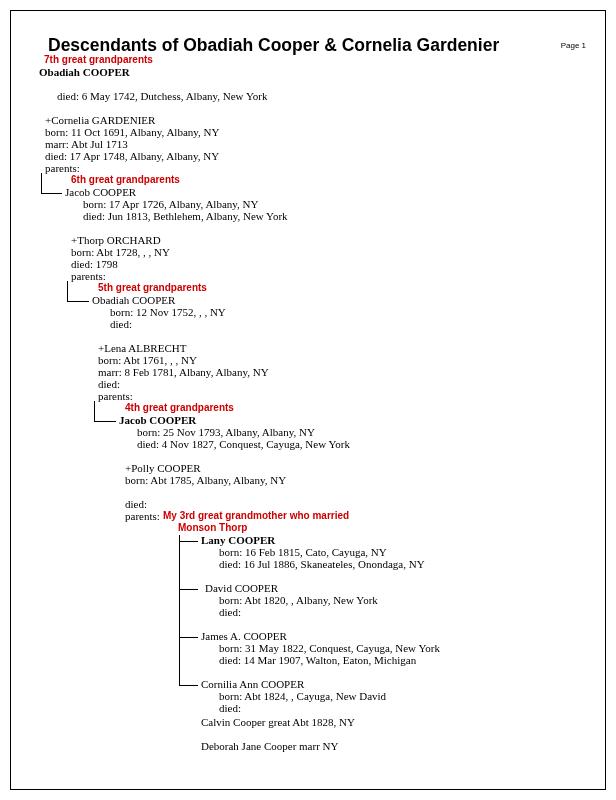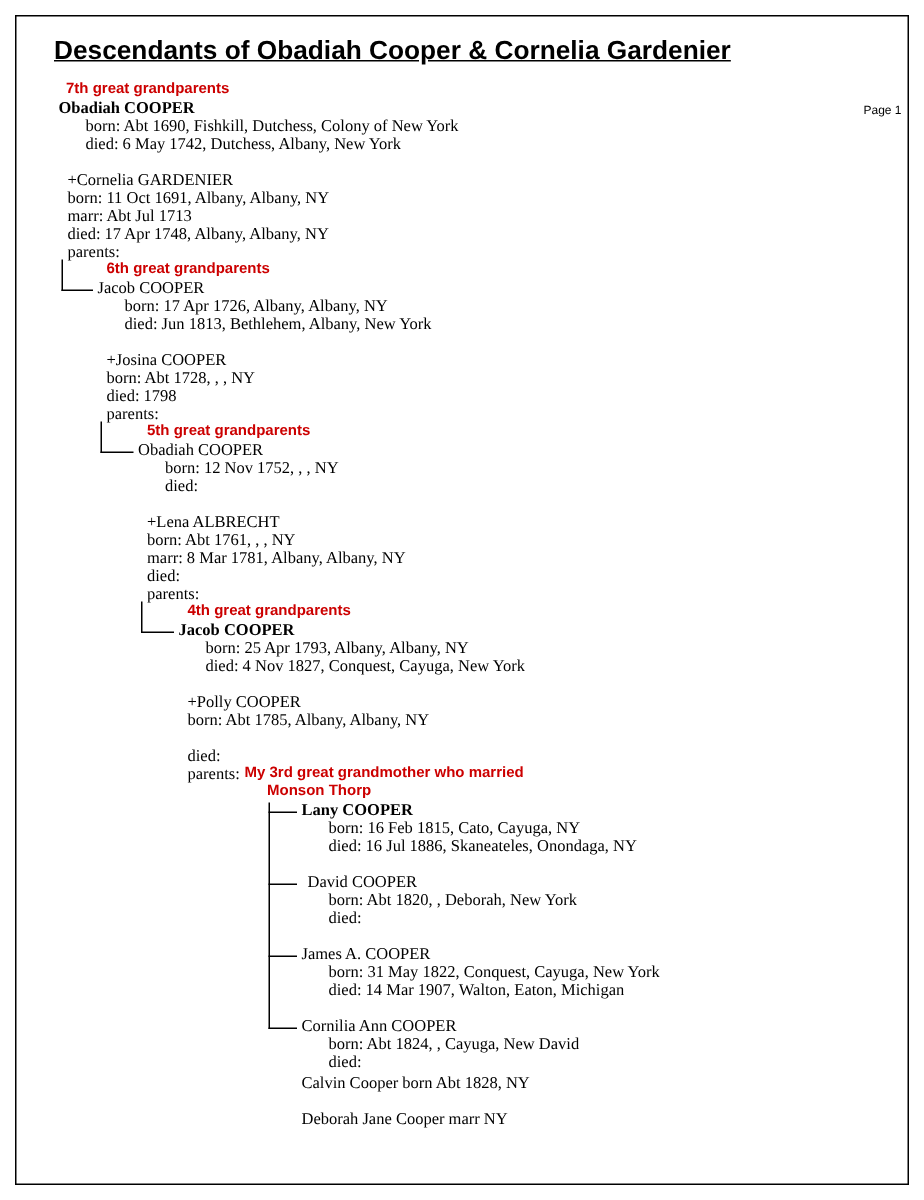--- a/index.html
+++ b/index.html
@@ -5,27 +5,27 @@
   html, body { margin:0; padding:0; }
   body {
     width:616px; height:800px; background:#ffffff; position:relative;
     font-family:"Liberation Serif", serif;
   }
   .sheet {
     position:absolute; left:10px; top:10px; width:594px; height:778px;
     border:1px solid #000; background:#fff;
   }
   .title {
-    position:absolute; left:25px; top:12px; margin:0;
+    position:absolute; left:25px; top:12px; margin:12px;
     font:bold 17.5px "Liberation Sans", sans-serif;
-    color:#000; text-decoration:underline; white-space:nowrap;
+    color:#000; white-space:nowrap;
   }
   .pagenum {
-    position:absolute; top:30px; right:4px;
-    font:8px "Liberation Sans", sans-serif; color:#000;margin-top:28px;
+    position:absolute; top:30px; right:19px;
+    font:8px "Liberation Sans", sans-serif; color:#000;
   }
   .line {
     position:absolute; white-space:nowrap; color:#000;
     font:11px "Liberation Serif", serif; line-height:11px;
   }
   .b { font-weight:bold; }
   .red {
     color:#cc0000; font-family:"Liberation Sans", sans-serif;
     font-weight:bold; font-size:10px; line-height:10px;
   }
@@ -35,85 +35,84 @@
 </head>
 <body>
 
 <div class="sheet">
 
   <h1 class="title">Descendants of Obadiah Cooper &amp; Cornelia Gardenier</h1>
   <div class="pagenum">Page 1</div>
 
   <div class="line red" style="top:44px;left:33px">7th great grandparents</div>
   <div class="line b" style="top:56px;left:28px">Obadiah COOPER</div>
-  <div class="line" style="top:68px;left:46px">born: Abt 1690, Fishkill, Dutchess, Colony of New York</div>
   <div class="line" style="top:80px;left:46px">died: 6 May 1742, Dutchess, Albany, New York</div>
   <div class="line" style="top:104px;left:34px">+Cornelia GARDENIER</div>
   <div class="line" style="top:116px;left:34px">born: 11 Oct 1691, Albany, Albany, NY</div>
   <div class="line" style="top:128px;left:34px">marr: Abt Jul 1713</div>
   <div class="line" style="top:140px;left:34px">died: 17 Apr 1748, Albany, Albany, NY</div>
   <div class="line" style="top:152px;left:34px">parents:</div>
 
   <div class="vl" style="left:30px;top:162px;height:21px"></div>
   <div class="hl" style="left:30px;top:182px;width:21px"></div>
 
   <div class="line red" style="top:164px;left:60px">6th great grandparents</div>
   <div class="line" style="top:176px;left:54px">Jacob COOPER</div>
   <div class="line" style="top:188px;left:72px">born: 17 Apr 1726, Albany, Albany, NY</div>
   <div class="line" style="top:200px;left:72px">died: Jun 1813, Bethlehem, Albany, New York</div>
-  <div class="line" style="top:224px;left:60px">+Josina COOPER</div>
+  <div class="line" style="top:224px;left:60px">+Thorp ORCHARD</div>
   <div class="line" style="top:236px;left:60px">born: Abt 1728, , , NY</div>
   <div class="line" style="top:248px;left:60px">died: 1798</div>
   <div class="line" style="top:260px;left:60px">parents:</div>
 
   <div class="vl" style="left:56px;top:270px;height:21px"></div>
   <div class="hl" style="left:56px;top:290px;width:22px"></div>
 
   <div class="line red" style="top:272px;left:87px">5th great grandparents</div>
   <div class="line" style="top:284px;left:81px">Obadiah COOPER</div>
   <div class="line" style="top:296px;left:99px">born: 12 Nov 1752, , , NY</div>
   <div class="line" style="top:308px;left:99px">died:</div>
   <div class="line" style="top:332px;left:87px">+Lena ALBRECHT</div>
   <div class="line" style="top:344px;left:87px">born: Abt 1761, , , NY</div>
-  <div class="line" style="top:356px;left:87px">marr: 8 Mar 1781, Albany, Albany, NY</div>
+  <div class="line" style="top:356px;left:87px">marr: 8 Feb 1781, Albany, Albany, NY</div>
   <div class="line" style="top:368px;left:87px">died:</div>
   <div class="line" style="top:380px;left:87px">parents:</div>
 
   <div class="vl" style="left:83px;top:390px;height:21px"></div>
   <div class="hl" style="left:83px;top:410px;width:22px"></div>
 
   <div class="line red" style="top:392px;left:114px">4th great grandparents</div>
   <div class="line b" style="top:404px;left:108px">Jacob COOPER</div>
-  <div class="line" style="top:416px;left:126px">born: 25 Apr 1793, Albany, Albany, NY</div>
+  <div class="line" style="top:416px;left:126px">born: 25 Nov 1793, Albany, Albany, NY</div>
   <div class="line" style="top:428px;left:126px">died: 4 Nov 1827, Conquest, Cayuga, New York</div>
   <div class="line" style="top:452px;left:114px">+Polly COOPER</div>
   <div class="line" style="top:464px;left:114px">born: Abt 1785, Albany, Albany, NY</div>
   <div class="line" style="top:488px;left:114px">died:</div>
   <div class="line" style="top:500px;left:114px">parents:</div>
   <div class="line red" style="top:500px;left:152px">My 3rd great grandmother who married</div>
   <div class="line red" style="top:512px;left:167px">Monson Thorp</div>
 
   <div class="vl" style="left:168px;top:524px;height:151px"></div>
   <div class="hl" style="left:168px;top:530px;width:19px"></div>
   <div class="hl" style="left:168px;top:578px;width:19px"></div>
   <div class="hl" style="left:168px;top:626px;width:19px"></div>
   <div class="hl" style="left:168px;top:674px;width:19px"></div>
 
   <div class="line b" style="top:524px;left:190px">Lany COOPER</div>
   <div class="line" style="top:536px;left:208px">born: 16 Feb 1815, Cato, Cayuga, NY</div>
   <div class="line" style="top:548px;left:208px">died: 16 Jul 1886, Skaneateles, Onondaga, NY</div>
 
   <div class="line" style="top:572px;left:194px">David COOPER</div>
-  <div class="line" style="top:584px;left:208px">born: Abt 1820, , Deborah, New York</div>
+  <div class="line" style="top:584px;left:208px">born: Abt 1820, , Albany, New York</div>
   <div class="line" style="top:596px;left:208px">died:</div>
 
   <div class="line" style="top:620px;left:190px">James A. COOPER</div>
   <div class="line" style="top:632px;left:208px">born: 31 May 1822, Conquest, Cayuga, New York</div>
   <div class="line" style="top:644px;left:208px">died: 14 Mar 1907, Walton, Eaton, Michigan</div>
 
   <div class="line" style="top:668px;left:190px">Cornilia Ann COOPER</div>
   <div class="line" style="top:680px;left:208px">born: Abt 1824, , Cayuga, New David</div>
   <div class="line" style="top:692px;left:208px">died:</div>
 
-  <div class="line" style="top:706px;left:190px">Calvin Cooper born Abt 1828, NY</div>
+  <div class="line" style="top:706px;left:190px">Calvin Cooper great Abt 1828, NY</div>
   <div class="line" style="top:730px;left:190px">Deborah Jane Cooper marr NY</div>
 
 </div>
 
 </body></html>

